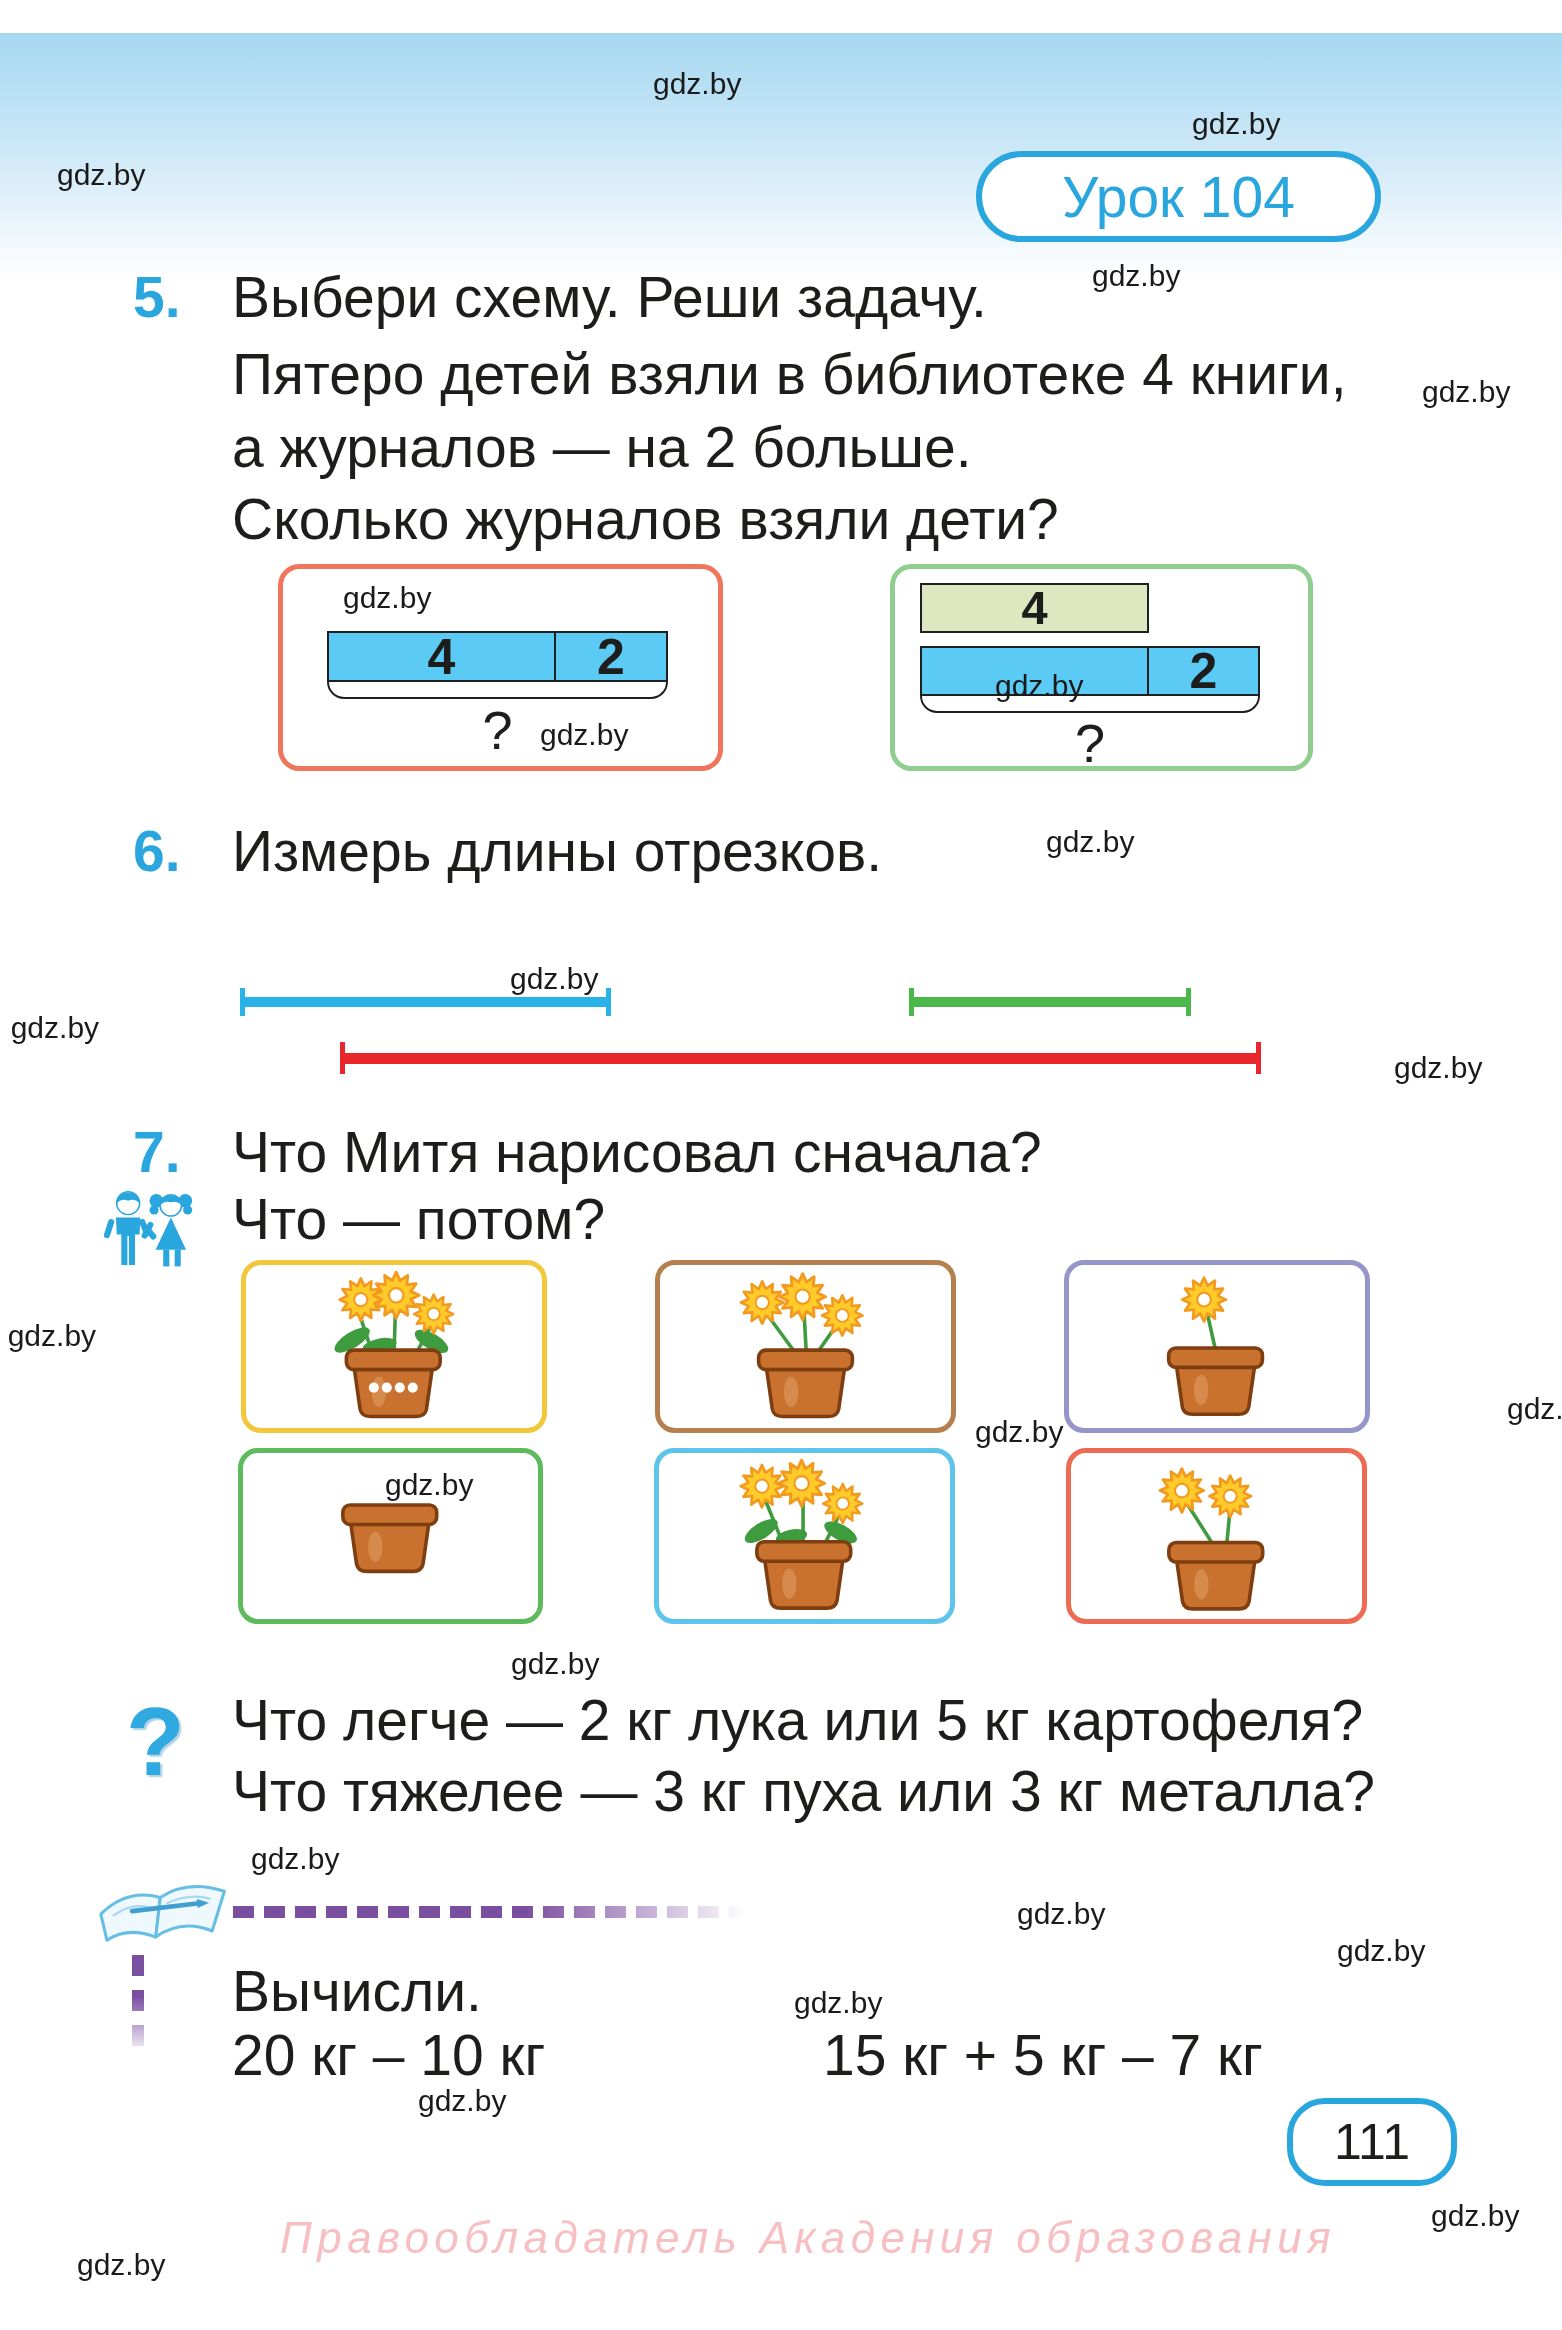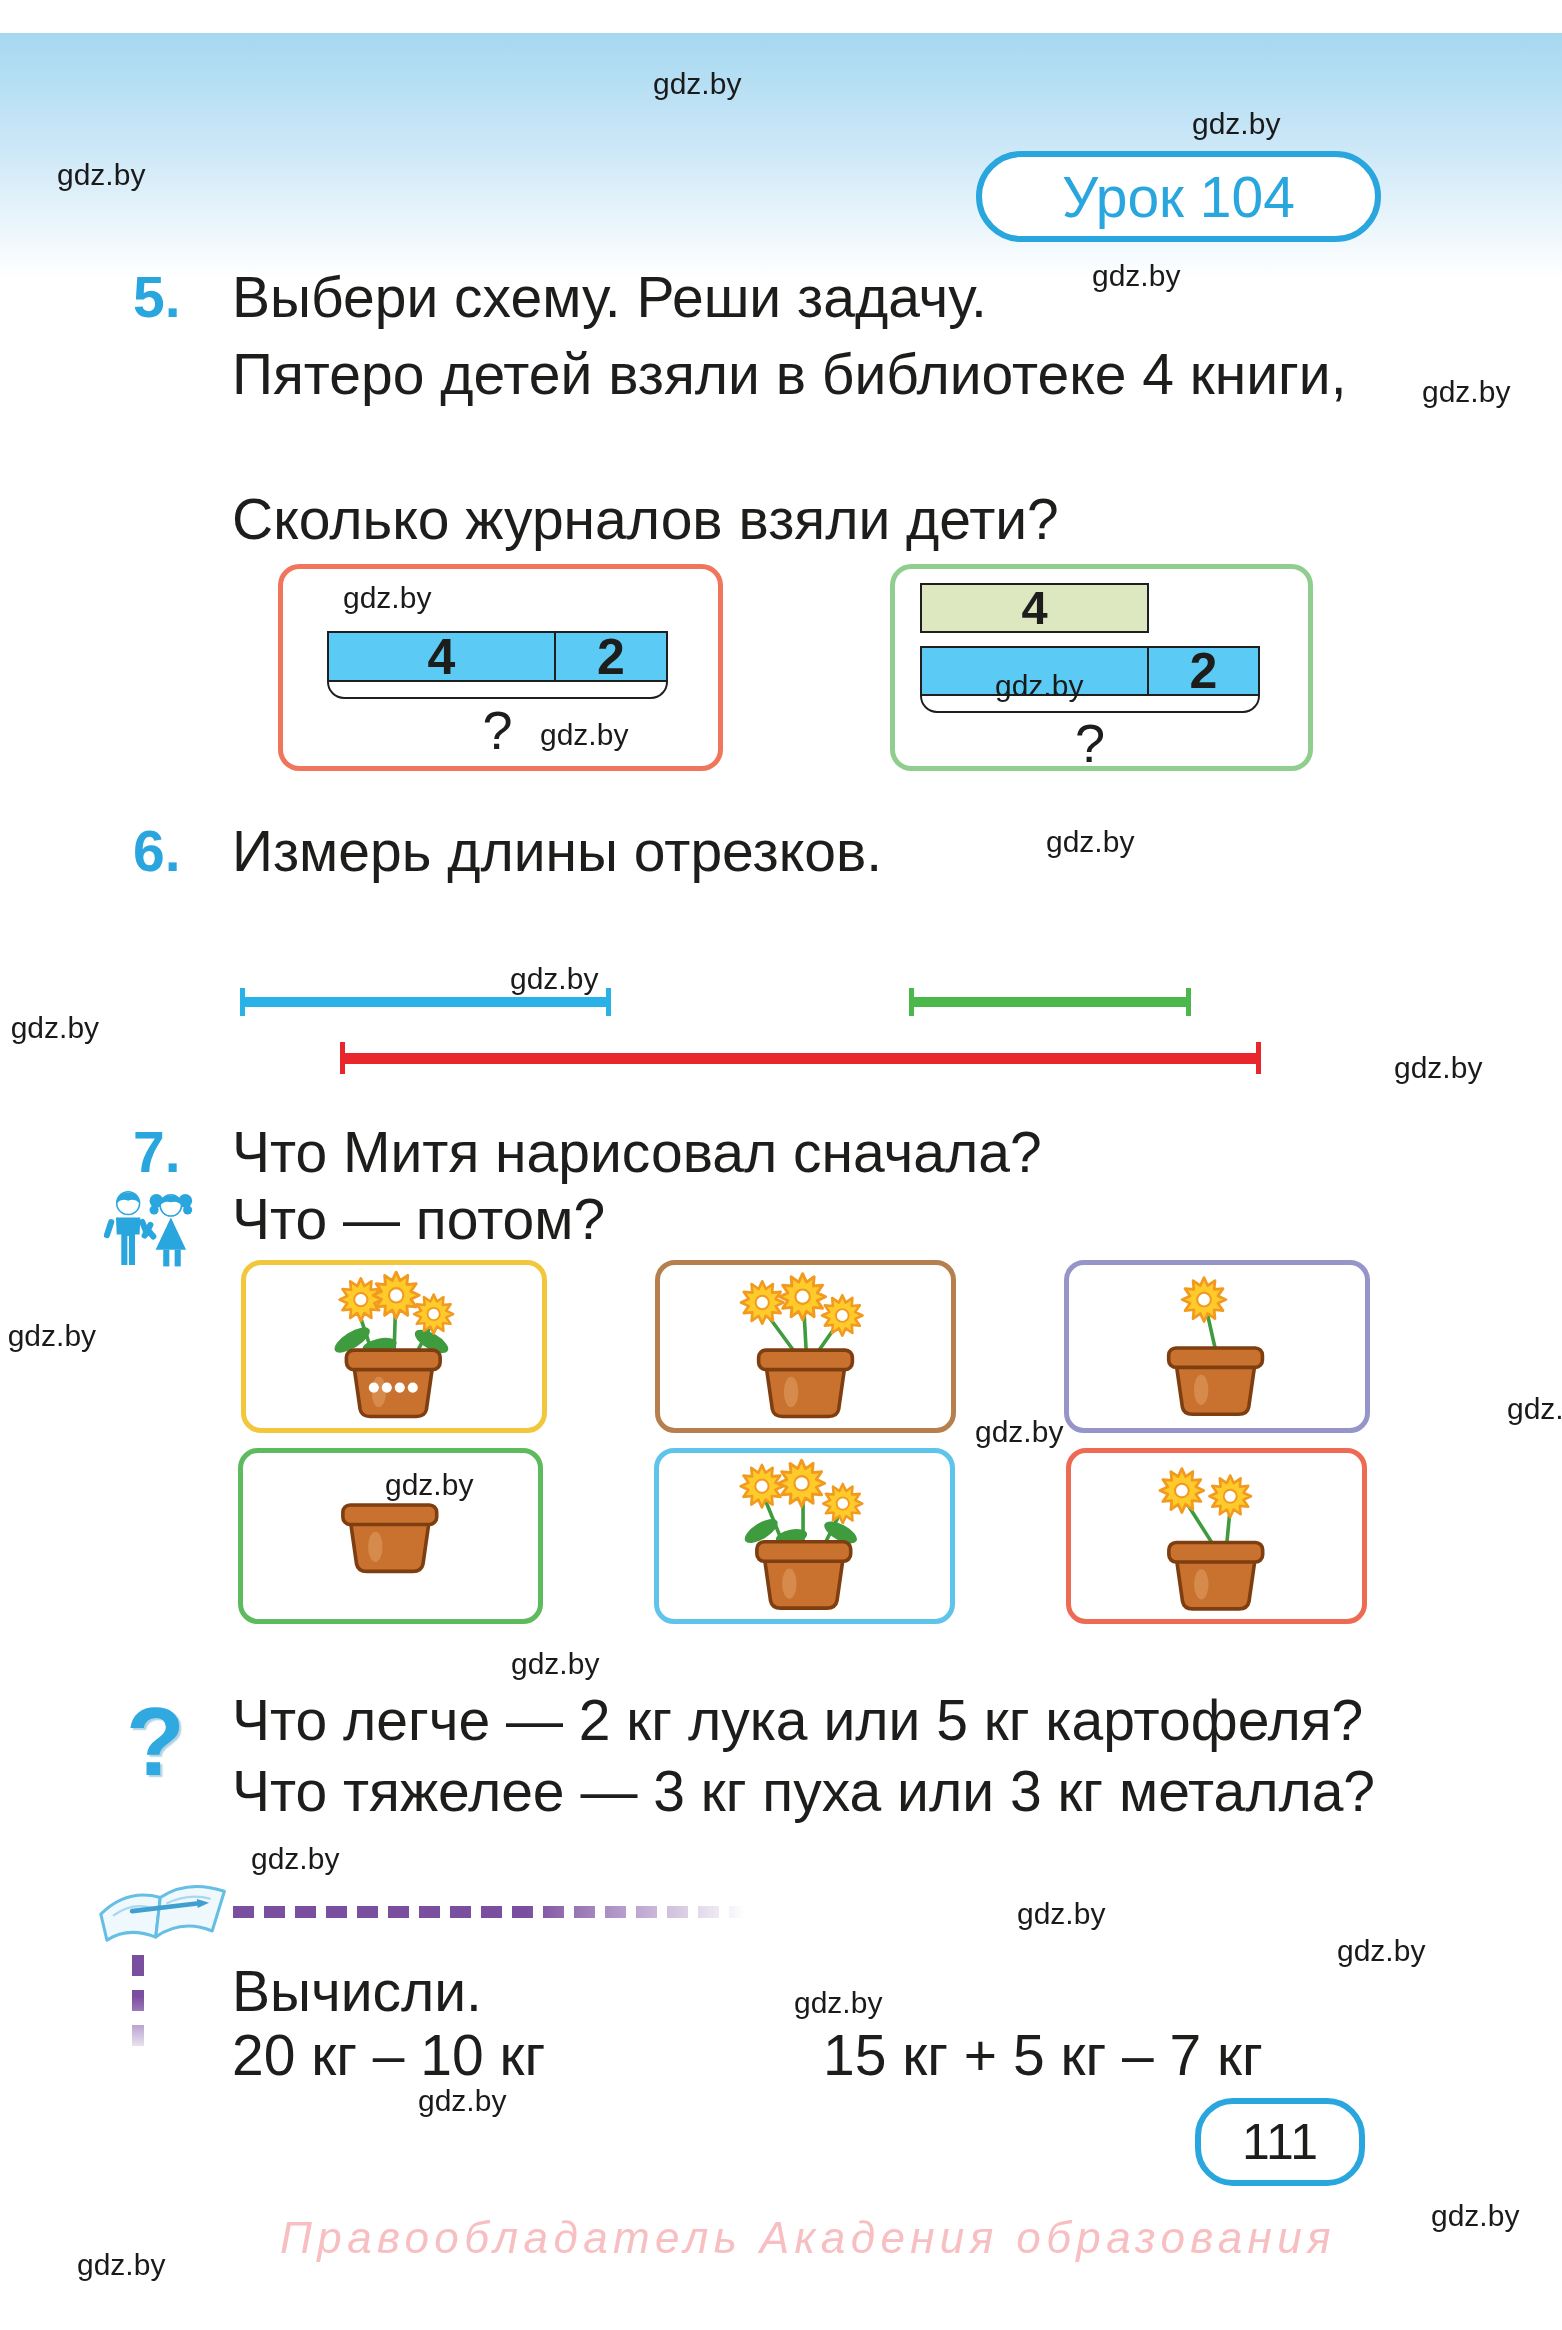--- a/index.html
+++ b/index.html
@@ -7,21 +7,21 @@
   .page{position:relative;width:1563px;height:2330px;background:#fff;overflow:hidden;color:var(--text-dark)}
   .banner{position:absolute;top:4.6px;left:0;width:100%;text-align:center;font-size:23px;color:var(--banner-green)}
   .grad{position:absolute;left:0;top:33px;width:100%;height:246px;
         background:linear-gradient(180deg,var(--grad-blue) 0%,#cbe7f7 45%,#ffffff 100%)}
   .t{position:absolute;font-size:57px;line-height:1.15;white-space:nowrap;color:var(--text-dark)}
   .num{color:var(--accent-blue);font-weight:700}
   .wm{position:absolute;font-size:30px;color:#1a1a1a;white-space:nowrap}
   .lesson-badge{position:absolute;left:976px;top:151px;width:405px;height:91px;background:#fff;
         border:6.1px solid var(--accent-blue);border-radius:46px;display:flex;align-items:center;justify-content:center;
         font-size:57px;color:var(--accent-blue)}
-  .page-badge{position:absolute;left:1195px;top:2098px;width:170px;height:88px;background:#fff;
+  .page-badge{position:absolute;left:1287px;top:2098px;width:170px;height:88px;background:#fff;
         border:6.1px solid var(--accent-blue);border-radius:38px;display:flex;align-items:center;justify-content:center;
         font-size:50px;color:var(--text-dark)}
   .schema{position:absolute;border:5.4px solid;border-radius:21.4px;background:#fff}
   .sbar{position:absolute;display:flex;border:2.3px solid var(--bar-outline);background:var(--bar-blue)}
   .sbar .cell{display:flex;align-items:center;justify-content:center;font-size:50px;font-weight:700;color:var(--text-dark)}
   .sbar .cell:first-child{border-right:2.3px solid var(--bar-outline)}
   .sbar .c2{flex:1}
   .grect{position:absolute;border:2.3px solid var(--bar-outline);background:var(--scheme-green-fill);
         display:flex;align-items:center;justify-content:center;font-size:47px;font-weight:700;color:var(--text-dark)}
   .brace{position:absolute;height:17px;border:2.3px solid var(--bar-outline);border-top:none;
@@ -67,20 +67,21 @@
   </svg>
 
   <div class="grad"></div>
   <div class="lesson-badge">
     <span>Урок 104</span>
   </div>
 
   <div class="t num" style="left:133px;top:265px">5.</div>
   <div class="t" style="left:232px;top:265px">Выбери схему. Реши задачу.</div>
   <div class="t" style="left:232px;top:342px">Пятеро детей взяли в библиотеке 4 книги,</div>
+  <div class="t" style="left:232px;top:415px">а журналов — на 2 больше.</div>
   <div class="t" style="left:232px;top:487px">Сколько журналов взяли дети?</div>
 
   <div class="schema" style="left:278px;top:564px;width:445px;height:207px;border-color:var(--schema1-border)">
     <div class="sbar" style="left:44px;top:62px;width:341px;height:51px">
       <div class="cell" style="width:227px">4</div>
       <div class="cell c2">2</div>
     </div>
     <div class="brace" style="left:44px;top:113px;width:341px"></div>
     <div class="qm" style="left:44px;top:134px;width:341px">?</div>
   </div>

